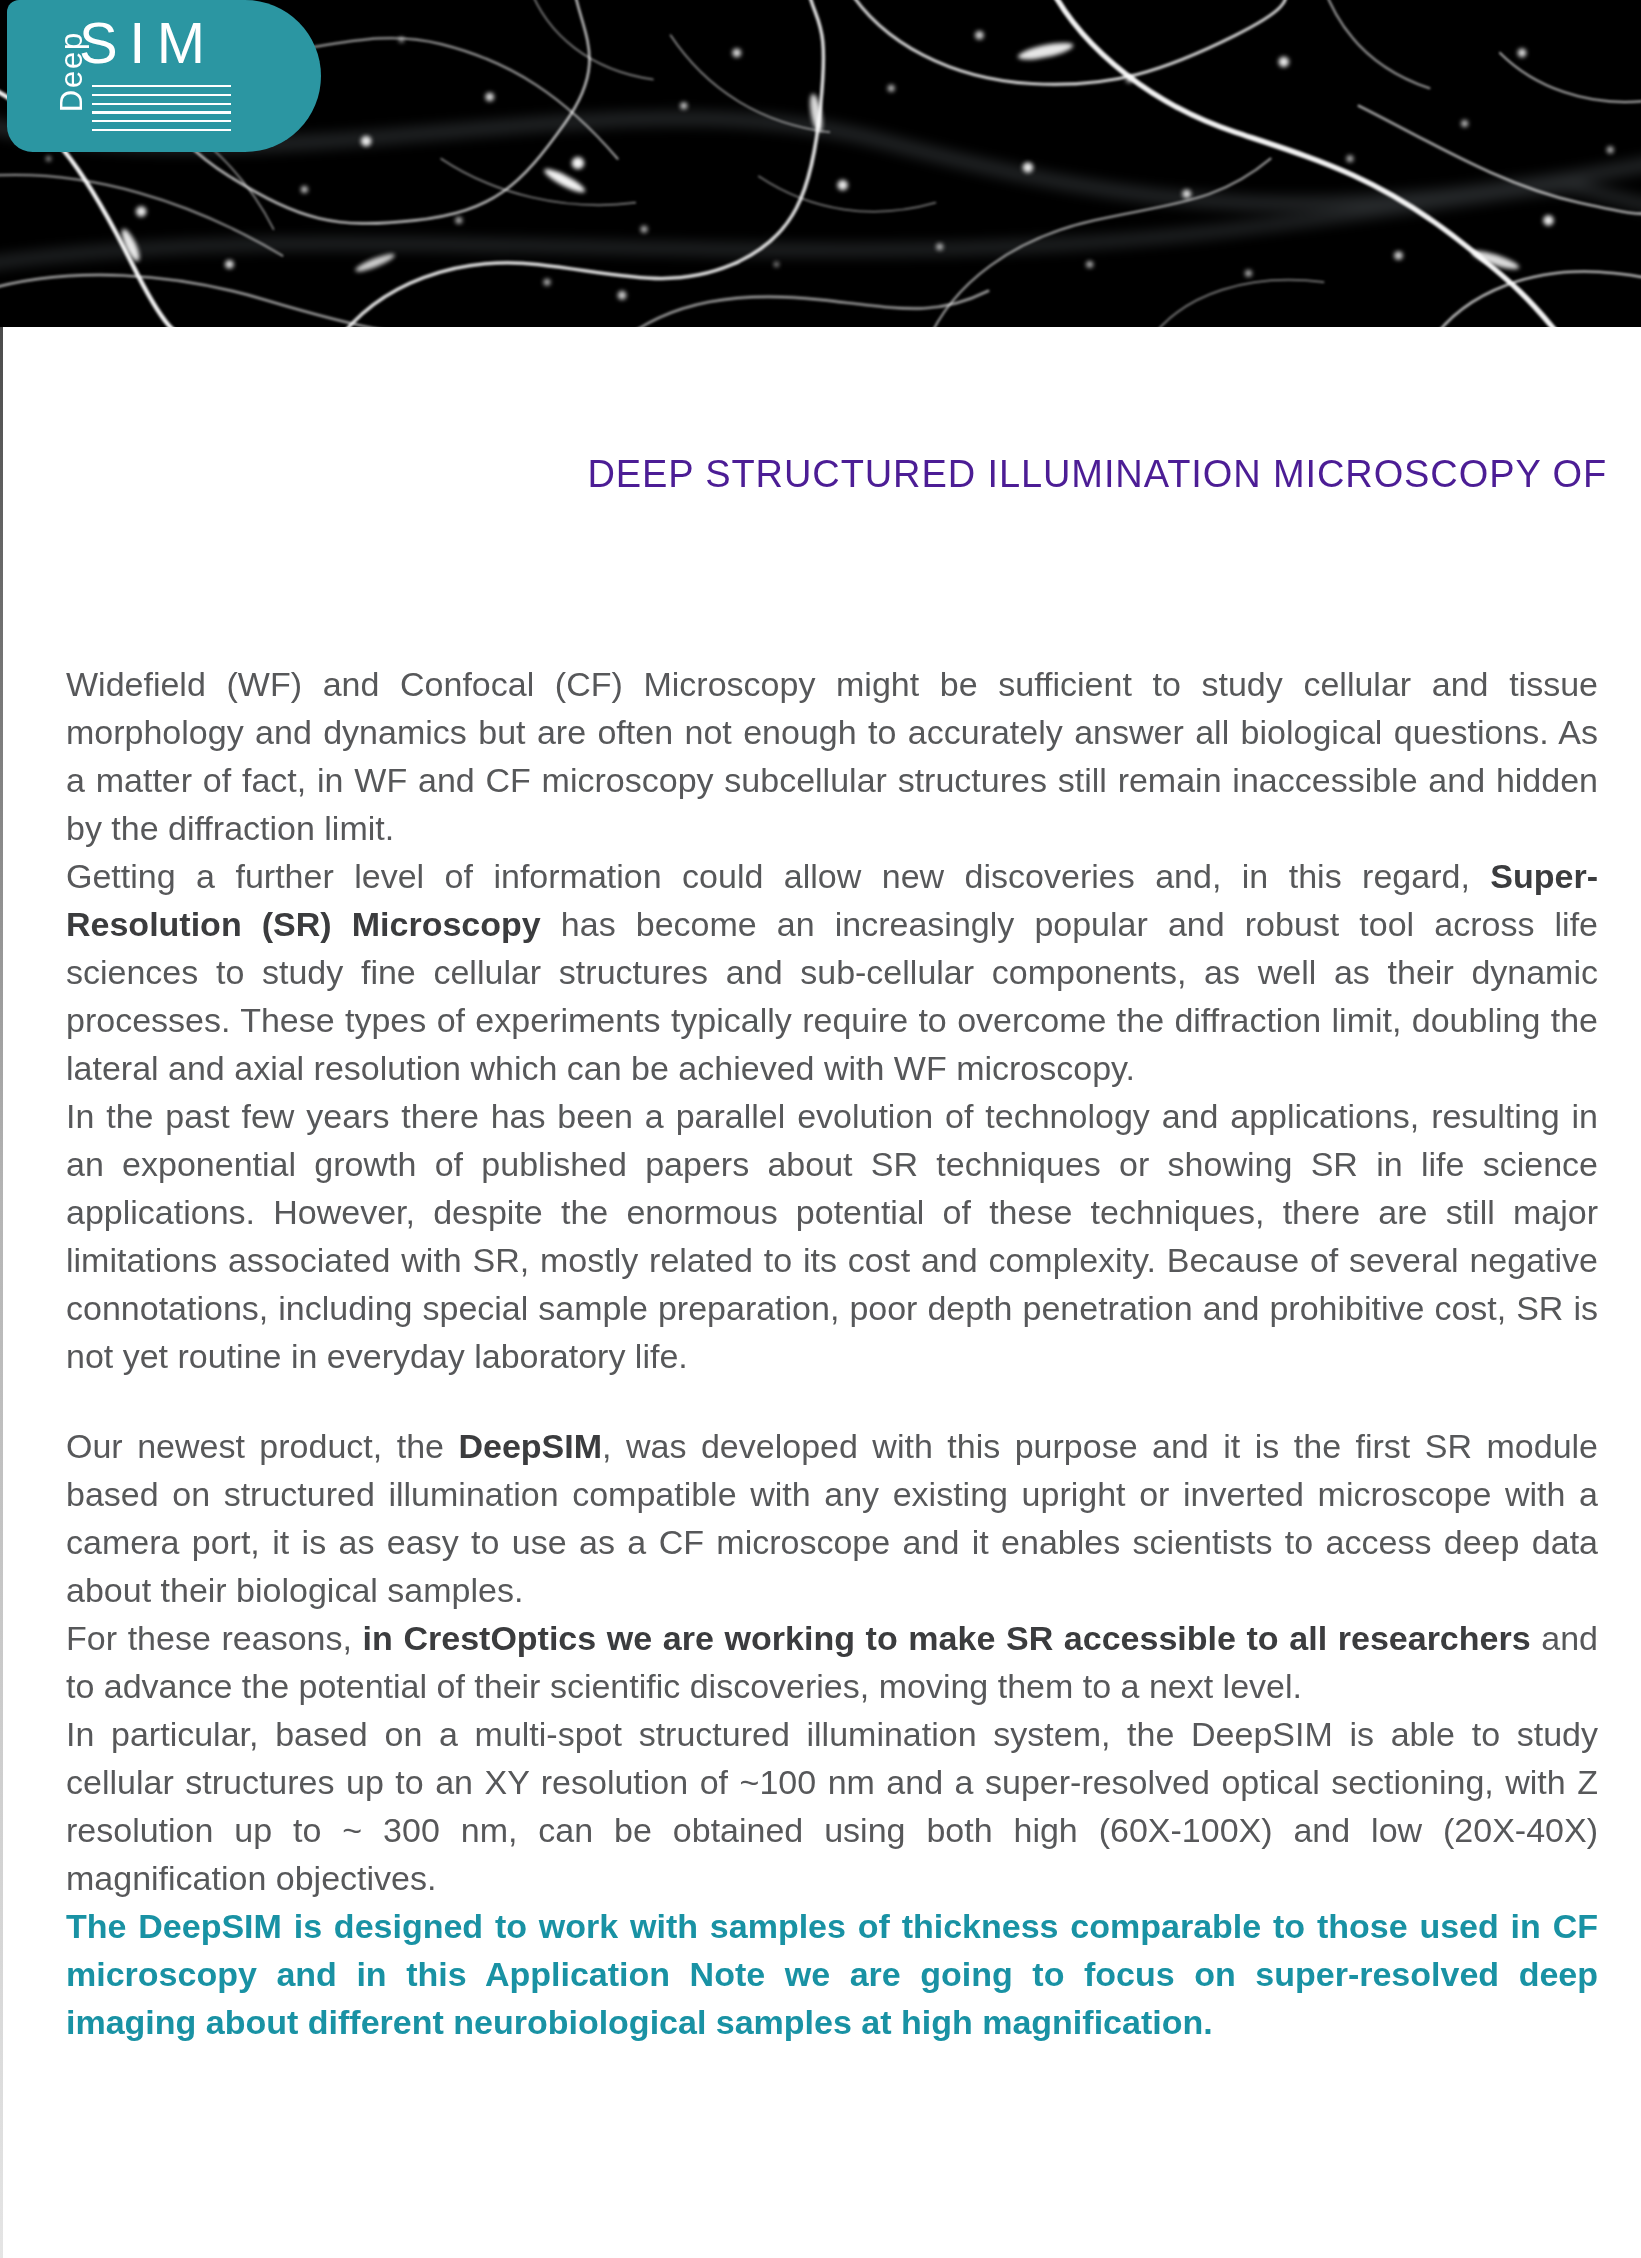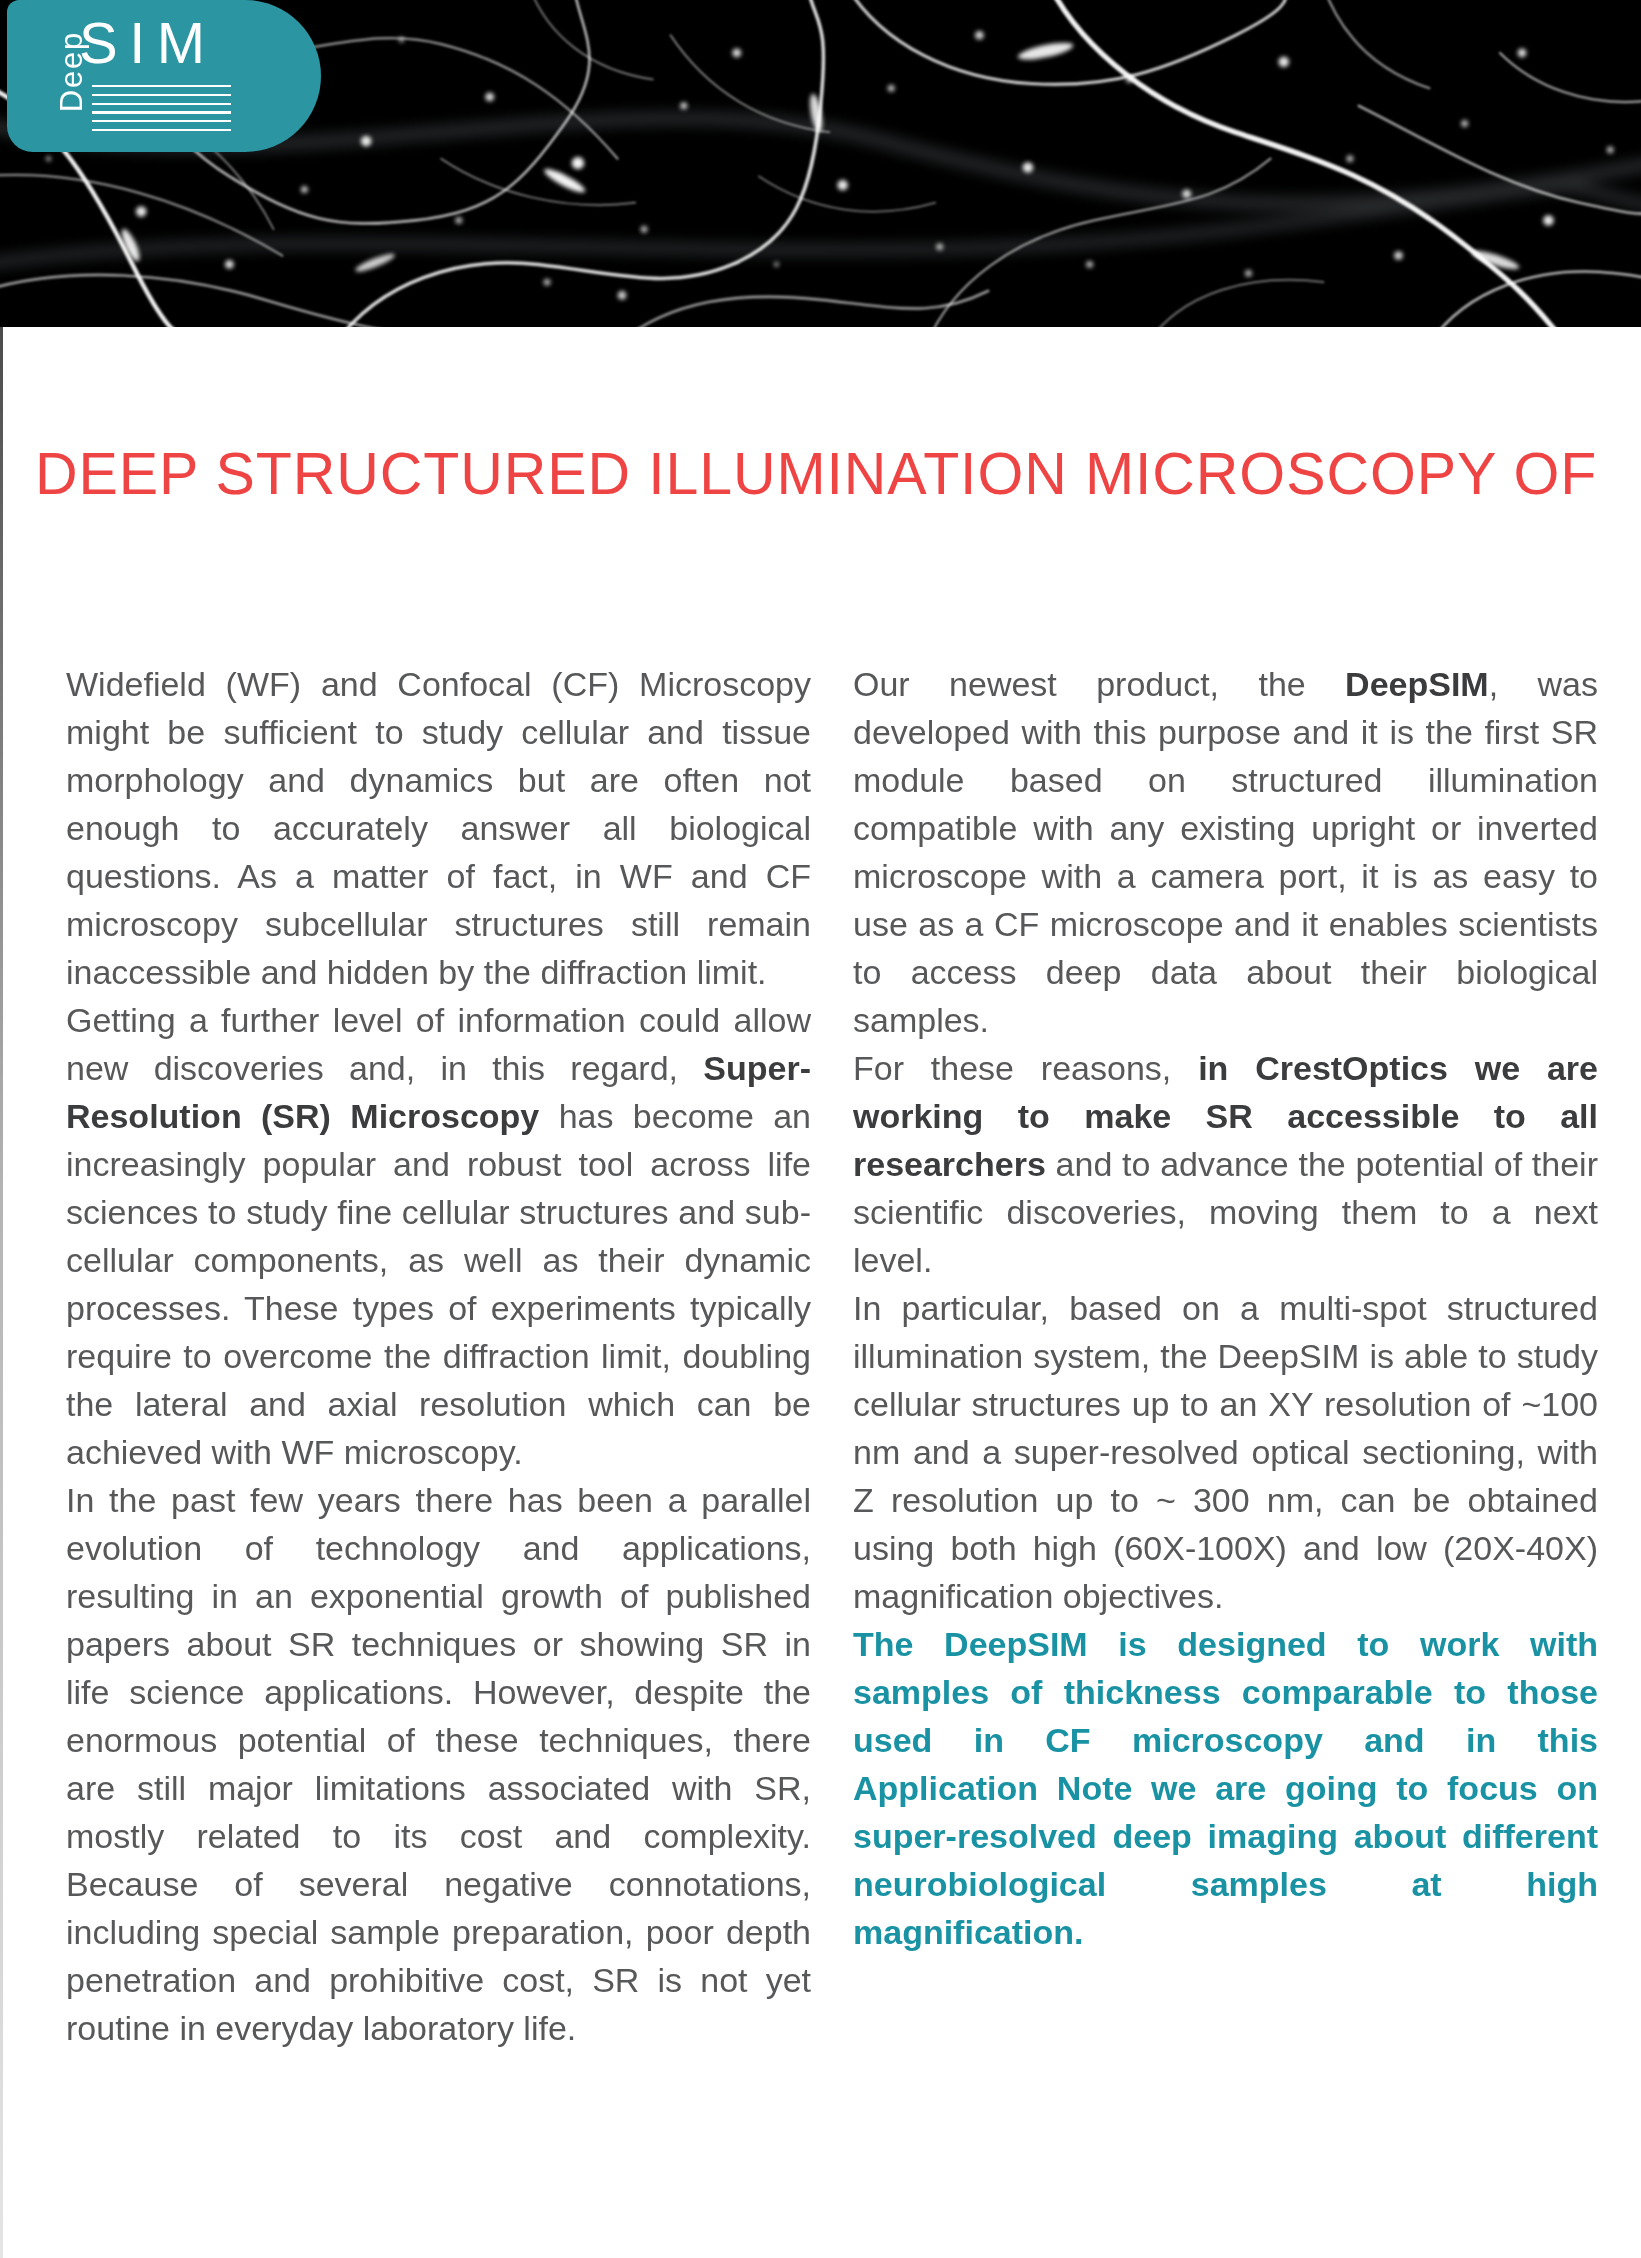--- a/index.html
+++ b/index.html
@@ -39,31 +39,32 @@
 
   
   .edge {
     position:absolute; left:0; top:327px; width:2.6px; height:1931px;
     background:linear-gradient(180deg, rgba(30,30,30,.8) 0%, rgba(90,90,90,.45) 45%, rgba(150,150,150,.25) 100%);
   }
 
   
   .title {
     margin:116px 35px 0 35px;
-    text-align:left;
-    font-size:59px; line-height:63px; font-weight:400;
+    text-align:right;
+    font-size:38px; line-height:63px; font-weight:400;
     letter-spacing:0.9px;
-    color:#ef4444;
+    color:#4c1d95;
   }
 
   
   .columns {
     display:flex; gap:42px;
     padding:154px 44px 0 66px;
     box-sizing:border-box;
+    flex-direction:column;
   }
   .col { flex:1; min-width:0; }
   .col p {
     margin:0;
     font-size:34px; line-height:48px;
     font-weight:300;
     color:#57585a;
     text-align:justify;
   }
   .col p span.b { font-weight:700; color:#3b3c3e; }

